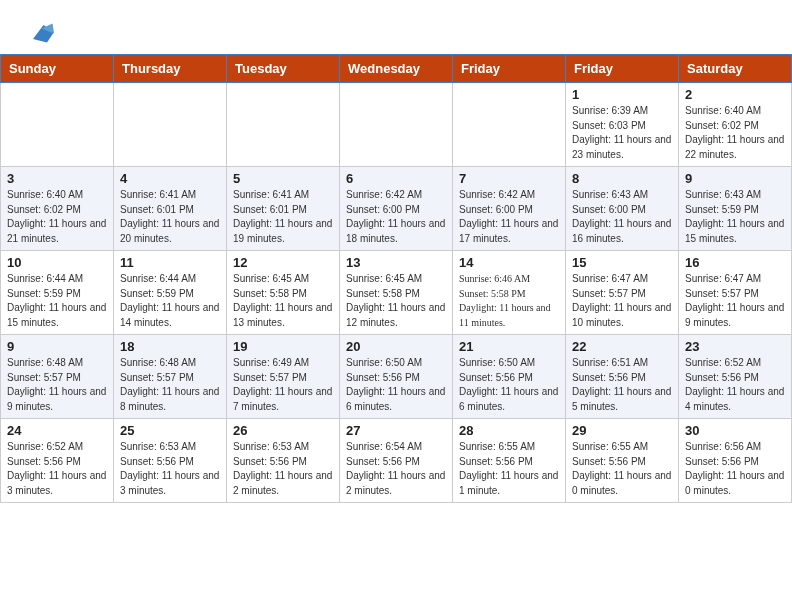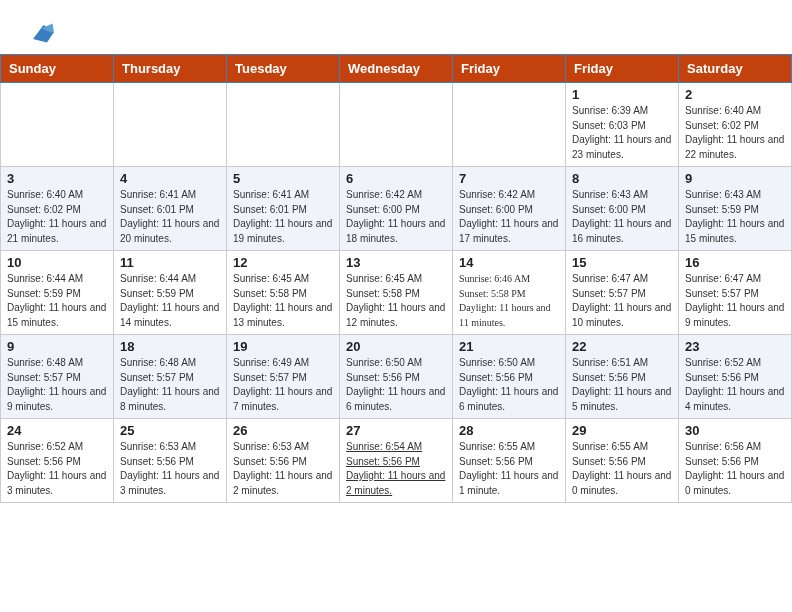--- a/index.html
+++ b/index.html
@@ -292,21 +292,21 @@
 Daylight: 11 hours and 3 minutes.</div>
         </td>
         <td>
           <span class="day-num">26</span>
           <div class="day-info" style="white-space: pre-line;">Sunrise: 6:53 AM
 Sunset: 5:56 PM
 Daylight: 11 hours and 2 minutes.</div>
         </td>
         <td>
           <span class="day-num">27</span>
-          <div class="day-info" style="white-space: pre-line; text-decoration: underline;">Sunrise: 6:54 AM
+          <div class="day-info" style="white-space: pre-line;">Sunrise: 6:54 AM
 Sunset: 5:56 PM
 Daylight: 11 hours and 2 minutes.</div>
         </td>
         <td>
           <span class="day-num">28</span>
           <div class="day-info" style="white-space: pre-line;">Sunrise: 6:55 AM
 Sunset: 5:56 PM
 Daylight: 11 hours and 1 minute.</div>
         </td>
         <td>

